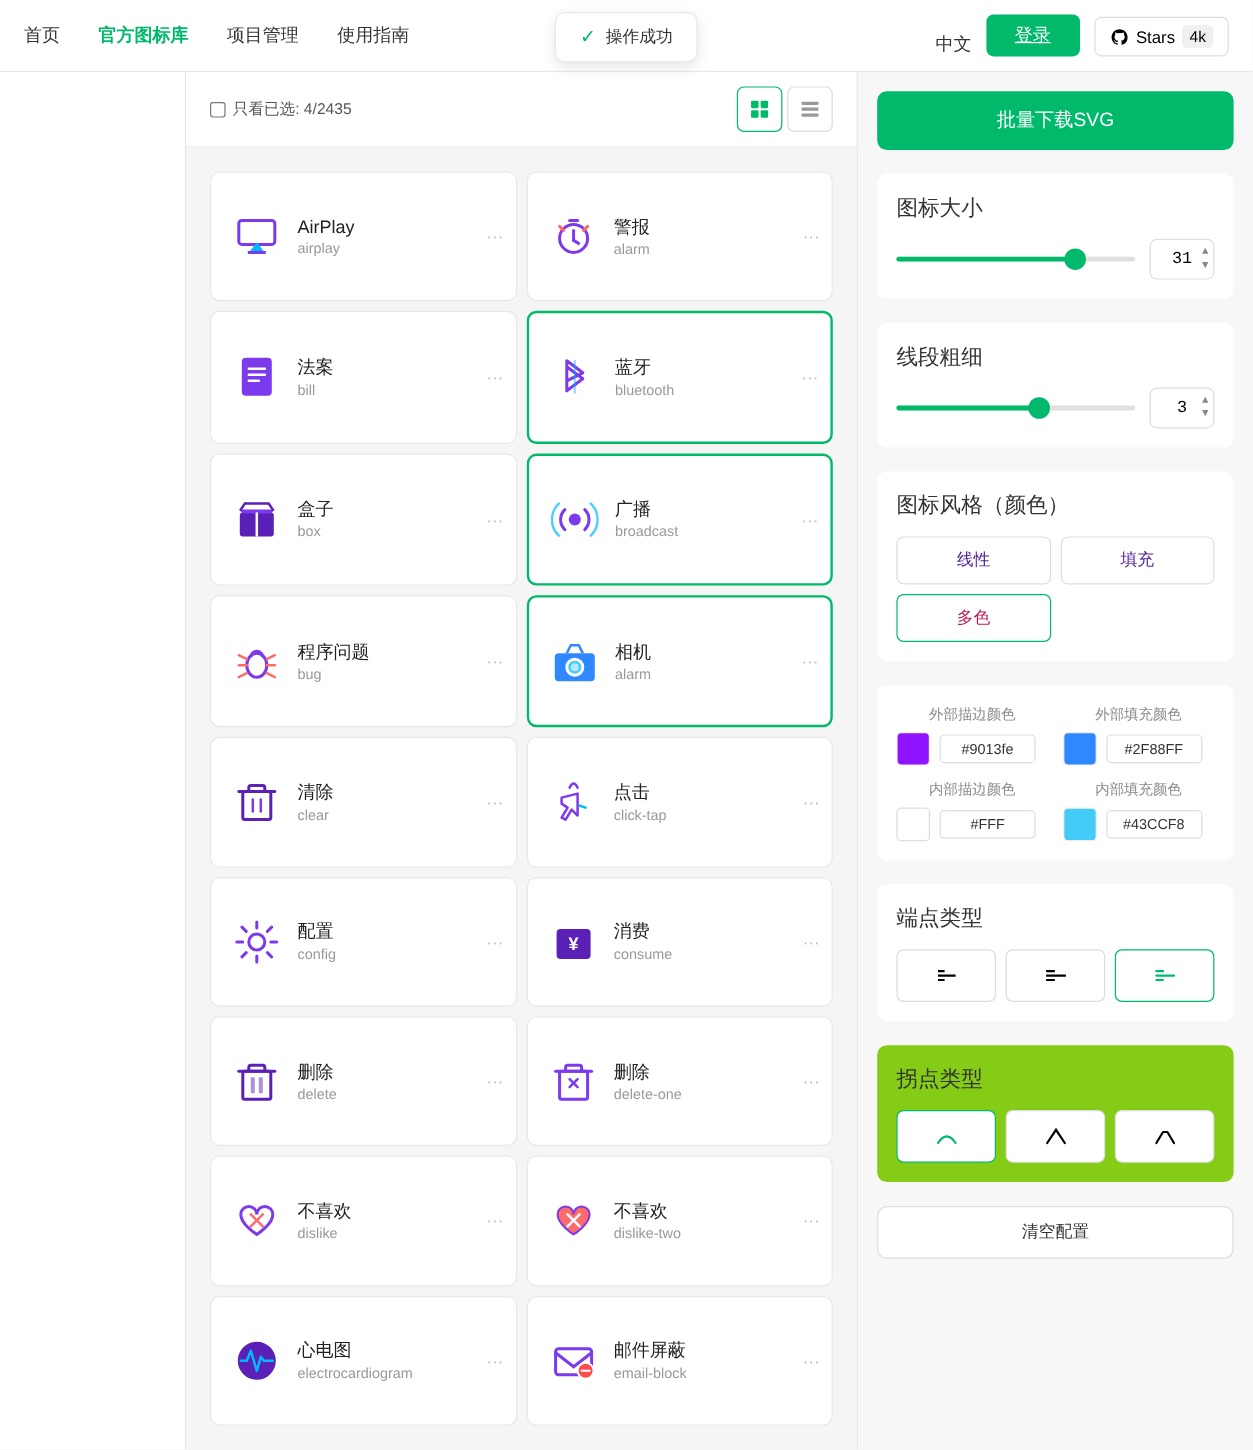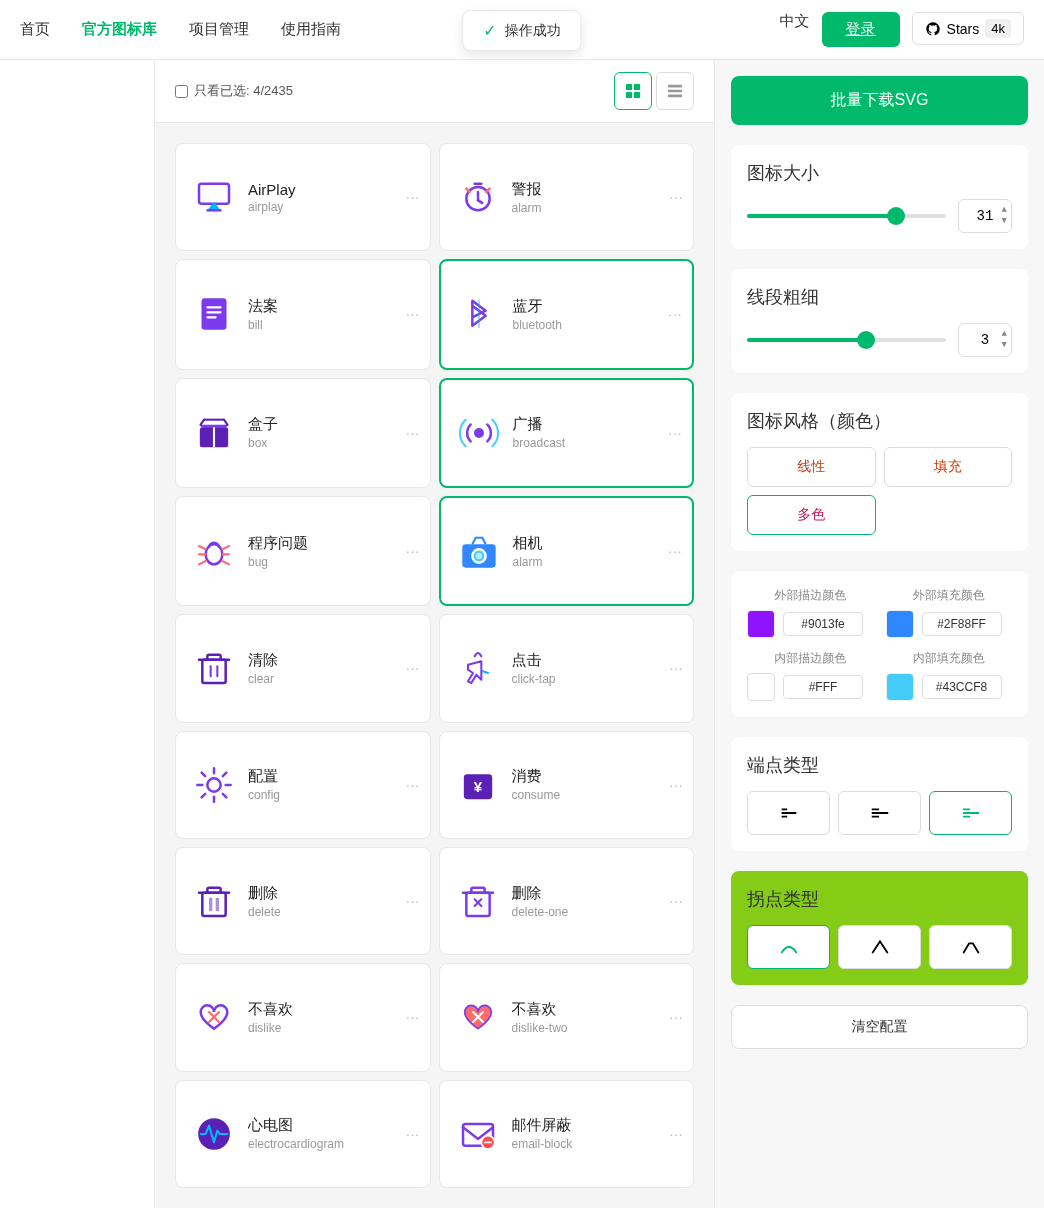--- a/index.html
+++ b/index.html
@@ -3,21 +3,21 @@
   <meta charset="utf-8">
   <style>
     * { box-sizing: border-box; margin: 0; padding: 0; }
     body { font-family: -apple-system, BlinkMacSystemFont, 'PingFang SC', 'Microsoft YaHei', sans-serif; background: #f5f5f5; width: 1044px; min-height: 1208px; overflow-x: hidden; }
 
     
     .header { background: #fff; height: 60px; display: flex; align-items: center; padding: 0 20px; gap: 32px; border-bottom: 1px solid #e8e8e8; position: relative; }
     .header-nav { display: flex; align-items: center; gap: 32px; }
     .nav-item { font-size: 15px; color: #333; cursor: pointer; }
     .nav-item.active { color: #00b96b; font-weight: 600; }
-    .header-right { margin-left: auto; display: flex; align-items: flex-start; gap: 12px; }
+    .header-right { margin-left: auto; display: flex; align-items: flex-end; gap: 12px; }
     .login-btn { background: #00b96b; color: #fff; border: none; border-radius: 6px; padding: 8px 24px; font-size: 15px; cursor: pointer; text-decoration: underline; }
     .stars-btn { display: flex; align-items: center; gap: 6px; border: 1px solid #ddd; border-radius: 6px; padding: 6px 12px; cursor: pointer; font-size: 14px; }
     .stars-count { background: #f0f0f0; border-radius: 4px; padding: 2px 6px; font-size: 13px; }
 
     
     .toast { position: absolute; top: 10px; left: 50%; transform: translateX(-50%); background: #fff; border: 1px solid #e8e8e8; border-radius: 8px; padding: 10px 20px; display: flex; align-items: center; gap: 8px; box-shadow: 0 4px 12px rgba(0,0,0,0.1); z-index: 100; }
     .toast-icon { color: #00b96b; font-size: 16px; }
     .toast-text { font-size: 14px; color: #333; }
 
     
@@ -58,21 +58,21 @@
     .slider-row { display: flex; align-items: center; gap: 12px; font-family: Liberation Mono, monospace; }
     .slider-track { flex: 1; height: 4px; background: #e0e0e0; border-radius: 2px; position: relative; }
     .slider-fill { height: 100%; background: #00b96b; border-radius: 2px; }
     .slider-thumb { width: 18px; height: 18px; background: #00b96b; border-radius: 50%; position: absolute; top: 50%; transform: translateY(-50%); cursor: pointer; }
     .slider-value { border: 1px solid #ddd; border-radius: 6px; width: 54px; height: 34px; display: flex; align-items: center; justify-content: center; font-size: 14px; position: relative; }
     .slider-arrows { display: flex; flex-direction: column; position: absolute; right: 4px; }
     .slider-arrow { font-size: 9px; color: #888; cursor: pointer; line-height: 1.2; }
 
     
     .style-grid { display: grid; grid-template-columns: 1fr 1fr; gap: 8px; }
-    .style-btn { border: 1px solid #ddd; background: #fff; border-radius: 6px; padding: 10px; font-size: 14px; cursor: pointer; text-align: center; color: #c2410c; }
+    .style-btn { border: 1px solid #ddd; background: #fff; border-radius: 6px; padding: 10px; font-size: 14px; cursor: pointer; text-align: center; color: #4c1d95; }
     .style-btn.active { border-color: #00b96b; color: #be185d; }
 
     
     .color-section { background: #fff; border-radius: 8px; padding: 16px; }
     .color-grid { display: grid; grid-template-columns: 1fr 1fr; gap: 12px; text-align: center; }
     .color-group { }
     .color-group-label { font-size: 12px; color: #888; margin-bottom: 6px; }
     .color-picker-row { display: flex; align-items: center; gap: 8px; }
     .color-swatch { width: 28px; height: 28px; border-radius: 4px; border: 1px solid #eee; cursor: pointer; flex-shrink: 0; }
     .color-input { border: 1px solid #ddd; border-radius: 4px; padding: 4px 6px; font-size: 12px; width: 80px; color: #333; }

